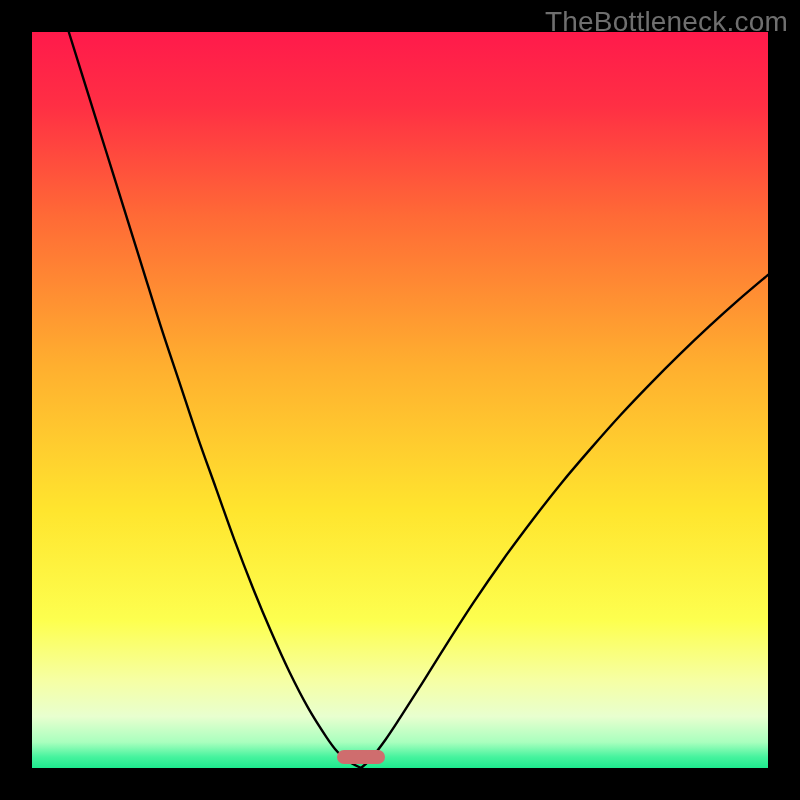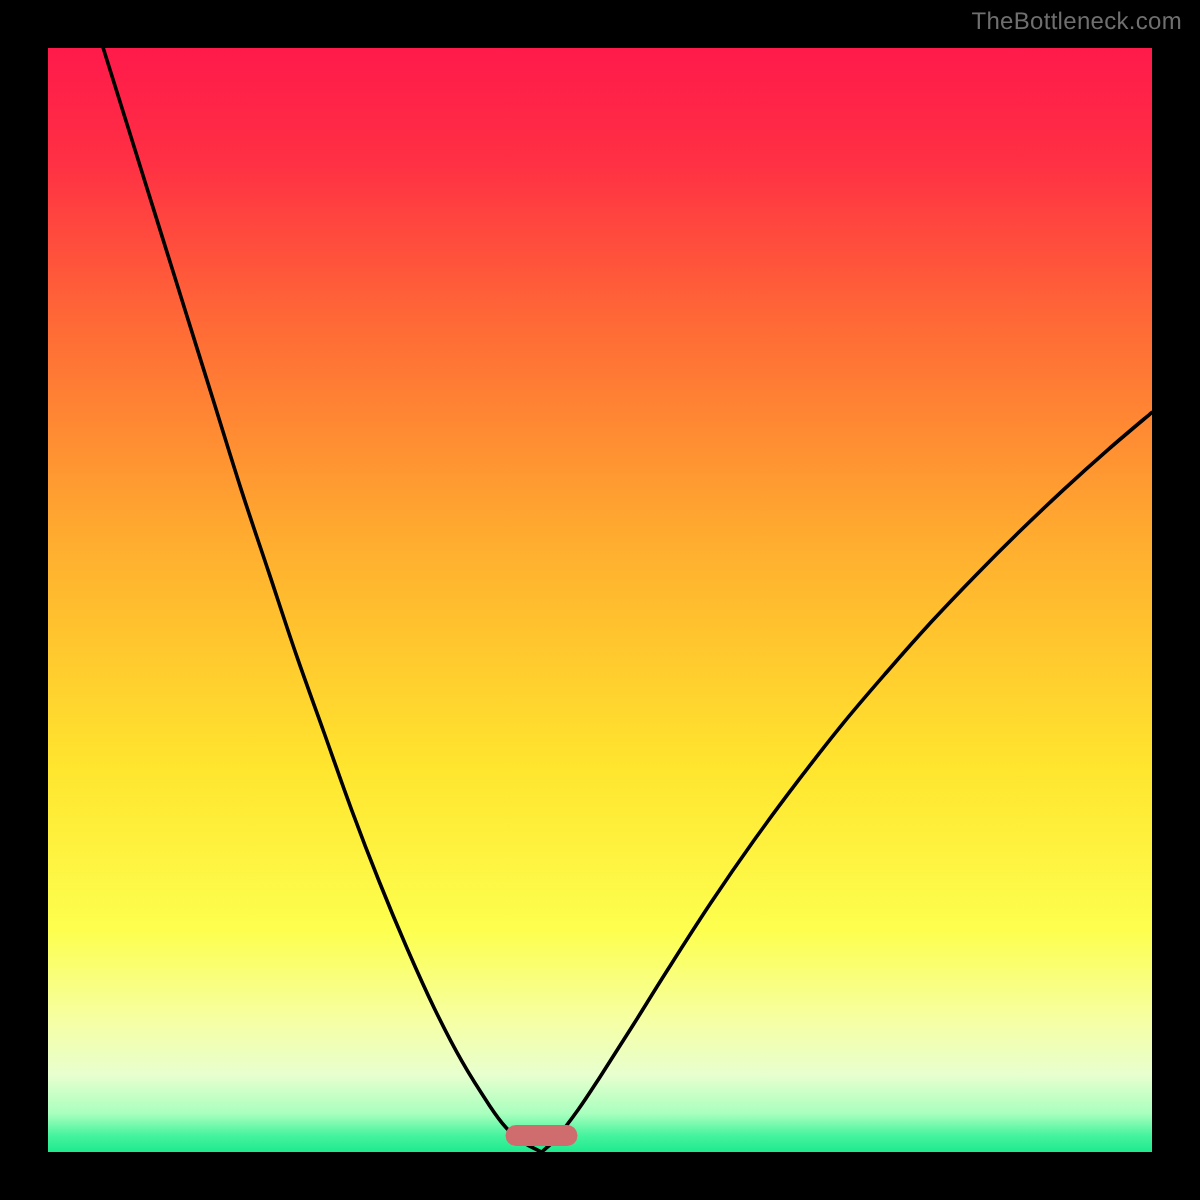--- a/index.html
+++ b/index.html
@@ -23,21 +23,21 @@
     left: 32px;
     top: 32px;
     width: 736px;
     height: 736px;
   }
   .watermark {
     position: absolute;
     top: 6px;
     right: 12px;
     font-family: Arial, Helvetica, sans-serif;
-    font-size: 16px;
+    font-size: 28px;
     font-weight: 500;
     color: #6f6f6f;
     letter-spacing: 0.2px;
     text-align: center;
   }
   .marker {
     position: absolute;
     background: #cf6d6e;
     border-radius: 7px;
   }

